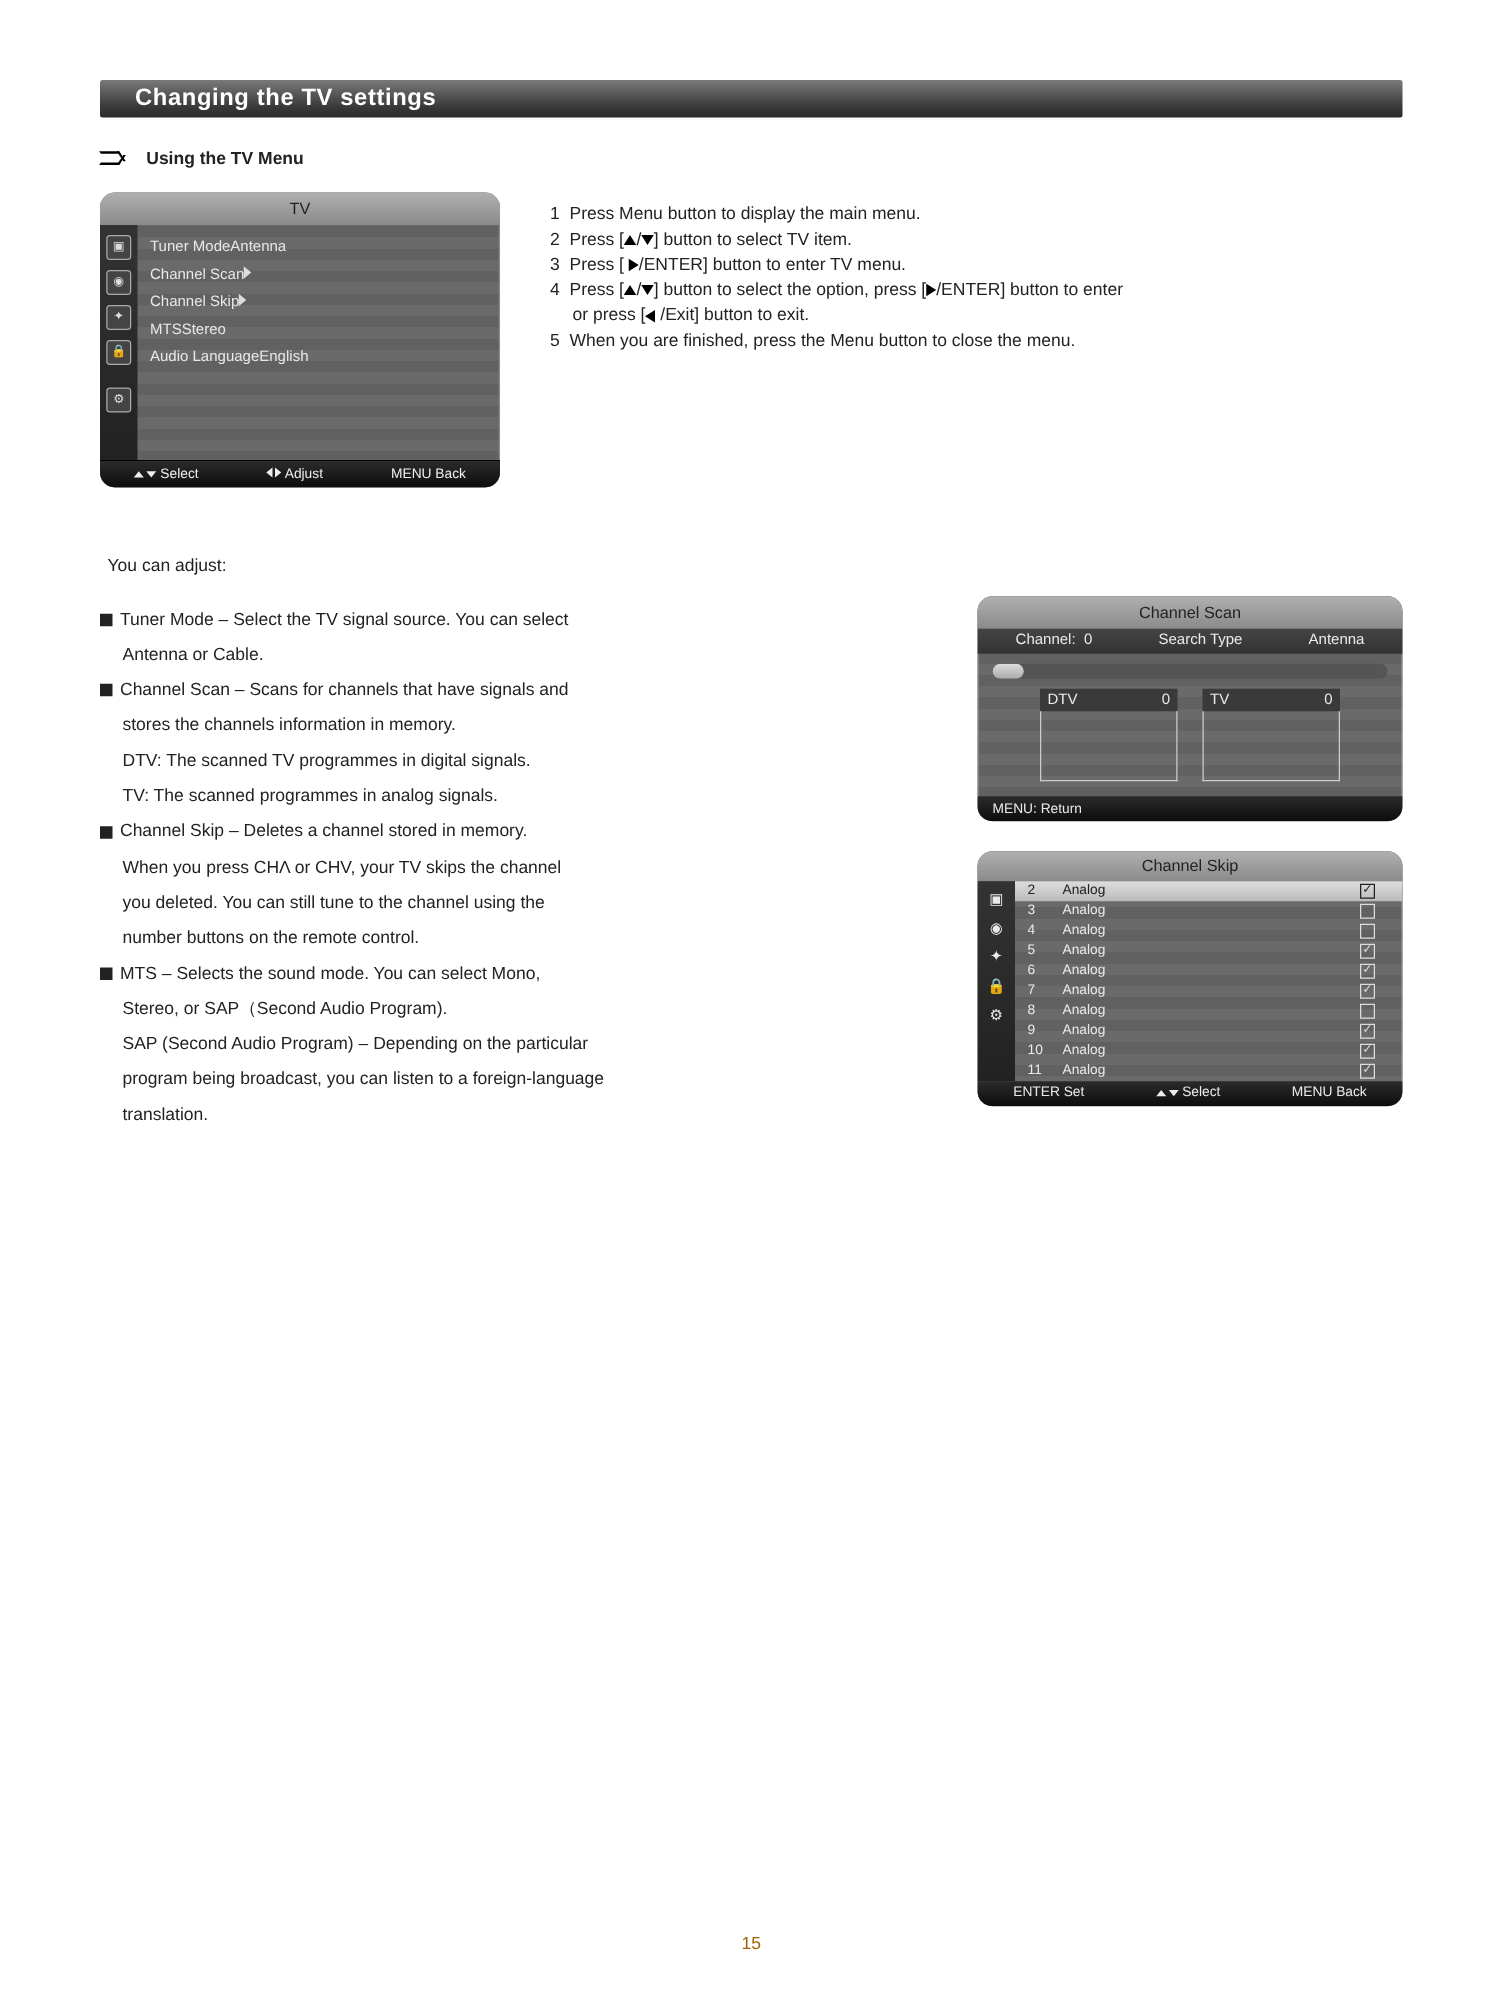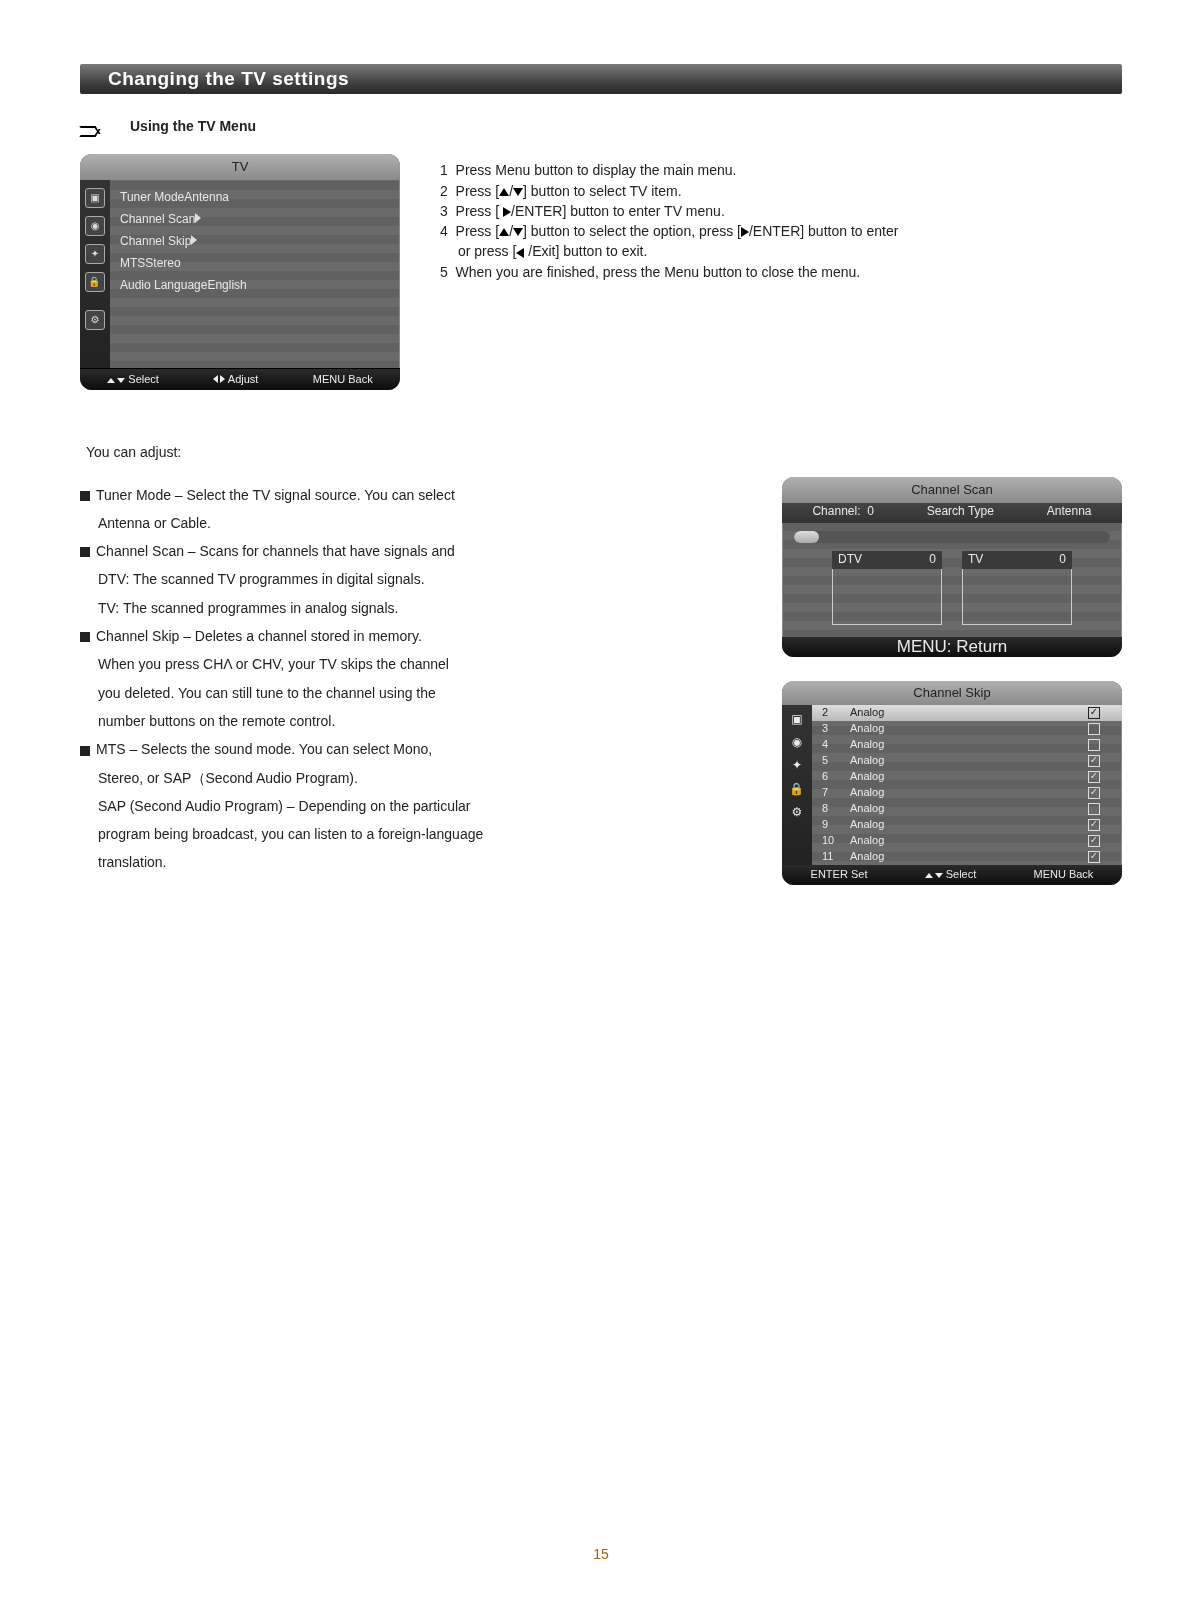--- a/index.html
+++ b/index.html
@@ -18,21 +18,21 @@
   
   .titlebar{
     height:30px;
     background:linear-gradient(#7a7a7a,#3a3a3a 70%,#2a2a2a);
     border-radius:2px;
     display:flex;align-items:center;
     padding:0 28px;color:#fff;font-weight:700;font-size:19px;letter-spacing:.5px;
     margin-bottom:22px;
   }
 
-  .sub{display:flex;align-items:flex-end;gap:26px;margin:10px 0 18px 2px;font-weight:700}
+  .sub{display:flex;align-items:center;gap:13px;margin:10px 0 18px 2px;font-weight:700}
   .chevmark{display:inline-block;width:22px;height:10px;position:relative}
   .chevmark::before{content:"";position:absolute;left:0;top:0;border-top:2px solid #000;border-right:2px solid #000;width:14px;height:6px;transform:skewX(34deg)}
   .chevmark::after{content:"";position:absolute;left:0;top:3px;border-bottom:2px solid #000;border-right:2px solid #000;width:14px;height:6px;transform:skewX(-34deg)}
 
   
   .osd{
     width:320px;border-radius:12px;overflow:hidden;
     background:
       repeating-linear-gradient(#6a6a6a 0 9px,#616161 9px 18px);
     box-shadow:inset 0 0 0 1px #888;
@@ -73,21 +73,21 @@
   .scan{width:340px;border-radius:12px;overflow:hidden;background:repeating-linear-gradient(#6a6a6a 0 9px,#616161 9px 18px);box-shadow:inset 0 0 0 1px #888;color:#eaeaea;font-size:12px}
   .scan .t{height:26px;background:linear-gradient(#b0b0b0,#8a8a8a);text-align:center;color:#222;font-size:13px;line-height:26px}
   .scan .row1{height:20px;background:linear-gradient(#444,#333);display:flex;justify-content:space-around;align-items:flex-start;padding:0 4px}
   .scan .bar{height:12px;margin:8px 12px 4px 12px;border-radius:6px;background:#555;position:relative;overflow:hidden}
   .scan .bar .fill{height:100%;background:linear-gradient(#ddd,#aaa);border-radius:6px}
   .scan .pct{text-align:right;margin:-18px 16px 6px 0;font-size:11px;color:#eee}
   .scan .tiles{display:flex;gap:20px;justify-content:center;margin:6px 0 12px 0}
   .scan .tile{width:110px}
   .scan .tile .hd{height:18px;background:#3a3a3a;display:flex;justify-content:space-between;padding:0 6px;align-items:center}
   .scan .tile .bx{height:56px;border:1px solid #ccc;border-top:none;background:transparent}
-  .scan .ft{height:20px;background:linear-gradient(#2b2b2b,#0c0c0c);text-align:center;padding:0 12px;line-height:20px;font-size:17px}
+  .scan .ft{height:20px;background:linear-gradient(#2b2b2b,#0c0c0c);text-align:left;padding:0 12px;line-height:20px;font-size:11px}
 
   
   .skip{width:340px;border-radius:12px;overflow:hidden;background:repeating-linear-gradient(#6a6a6a 0 9px,#616161 9px 18px);box-shadow:inset 0 0 0 1px #888;color:#eaeaea;font-size:12px}
   .skip .t{height:24px;background:linear-gradient(#b0b0b0,#8a8a8a);text-align:center;color:#222;font-size:13px;line-height:24px}
   .skip .body{display:flex}
   .skip .tabs{width:30px;background:linear-gradient(#333,#222);padding:6px 0;display:flex;flex-direction:column;align-items:center;gap:6px}
   .skip .list{flex:1}
   .skip .li{display:grid;grid-template-columns:28px 1fr 24px;align-items:center;padding:0 10px;height:16px;font-size:11px}
   .skip .li.sel{background:linear-gradient(#ddd,#bbb);color:#222}
   .skip .cb{width:12px;height:12px;border:1px solid #ddd;display:inline-flex;align-items:center;justify-content:center;font-size:10px;color:#ddd}
@@ -174,20 +174,21 @@
   <div class="spacer"></div>
 
   <p style="margin-left:6px">You  can  adjust:</p>
 
   <div class="lower">
     <div class="bulleted">
       <p><span class="sq"></span><span>Tuner Mode – Select the TV signal source.   You can select</span></p>
       <p style="padding-left:18px"><span>Antenna or Cable.</span></p>
 
       <p><span class="sq"></span><span>Channel Scan – Scans for channels that have signals and</span></p>
+      <p style="padding-left:18px"><span>stores the channels information in memory.</span></p>
       <p style="padding-left:18px"><span>DTV: The scanned TV programmes in digital signals.</span></p>
       <p style="padding-left:18px"><span>TV: The scanned programmes in analog signals.</span></p>
 
       <p><span class="sq"></span><span>Channel Skip – Deletes a channel stored in memory.</span></p>
       <p style="padding-left:18px"><span>When you press CHΛ or CHV,  your TV skips the  channel</span></p>
       <p style="padding-left:18px"><span>you deleted.  You can still tune to the channel using the</span></p>
       <p style="padding-left:18px"><span>number buttons on the remote control.</span></p>
 
       <p><span class="sq"></span><span>MTS – Selects the sound mode.  You can select Mono,</span></p>
       <p style="padding-left:18px"><span>Stereo,  or SAP（Second Audio Program).</span></p>

